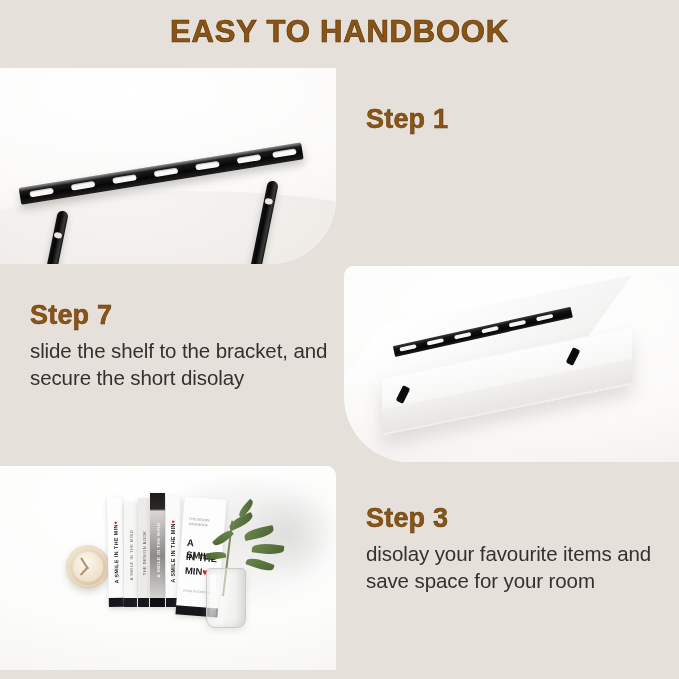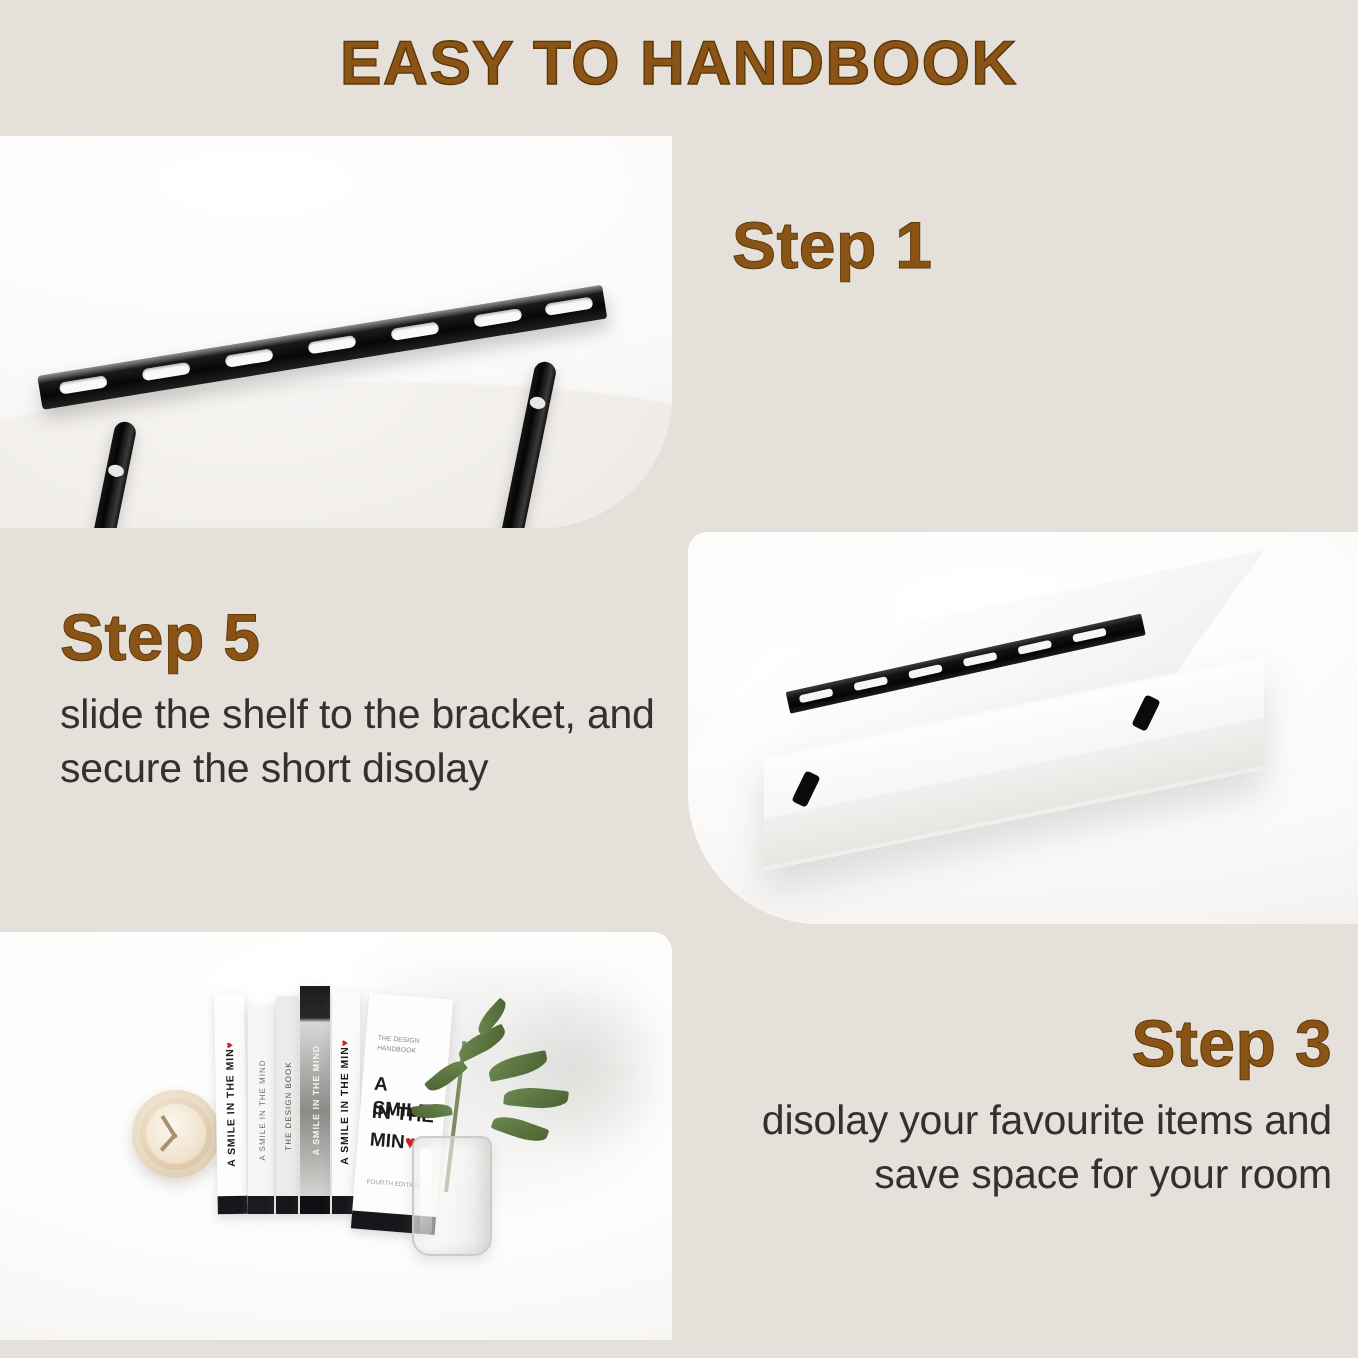--- a/index.html
+++ b/index.html
@@ -58,24 +58,24 @@
     border-radius: 0 10px 0 0;
   }
 
   
   .step-block {
     position: absolute;
     width: 300px;
   }
   #step-1-text { left: 366px; top: 104px; }
   #step-2-text { left: 30px;  top: 300px; }
-  #step-3-text { left: 366px; top: 503px; text-align: right; }
+  #step-3-text { left: 366px; top: 503px; }
 
   .step-heading {
-    font-size: 33px;
+    font-size: 27px;
     font-weight: bold;
     color: #8a5416;
     -webkit-text-stroke: 0.5px #5d3708;
     margin: 0 0 6px 0;
     letter-spacing: 0.2px;
   }
   .step-body {
     font-size: 20.5px;
     line-height: 1.33;
     color: #33312f;
@@ -331,21 +331,21 @@
         <span class="slot" style="left:256px"></span>
       </div>
     </div>
   </div>
 
   <div class="step-block" id="step-1-text">
     <p class="step-heading">Step 1</p>
   </div>
 
   <div class="step-block" id="step-2-text">
-    <p class="step-heading">Step 5</p>
+    <p class="step-heading">Step 7</p>
     <p class="step-body">slide the shelf to the bracket, and secure the short disolay</p>
   </div>
 
   <div class="panel" id="panel-2">
     <div class="scene">
       <div class="p2-bg"></div>
 
       <div class="shelf-top"></div>
       <div class="shelf"></div>
       <div class="shelf-front"></div>

